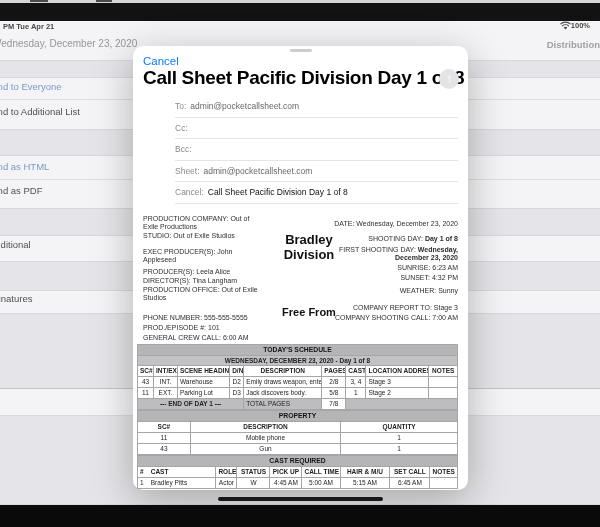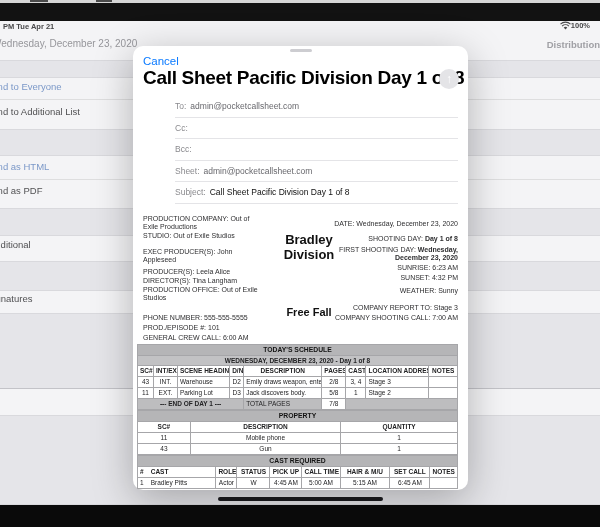--- a/index.html
+++ b/index.html
@@ -132,41 +132,41 @@
       <span class="fvalue"></span>
     </div>
     <div class="frow">
       <span class="flabel">Bcc:</span>
     </div>
     <div class="frow">
       <span class="flabel">Sheet:</span>
       <span class="fvalue">admin@pocketcallsheet.com</span>
     </div>
     <div class="frow">
-      <span class="flabel">Subject:</span>
+      <span class="flabel">Cancel:</span>
       <span class="fvalue dark">Call Sheet Pacific Division Day 1 of 8</span>
     </div>
   </div>
 
   <div class="cs-body">
     <div class="li-col">
       <div class="li"><span>PRODUCTION COMPANY:</span> <span>Out of Exile Productions</span></div>
       <div class="li"><span>STUDIO:</span> <span>Out of Exile Studios</span></div>
       <div class="li"><span>EXEC PRODUCER(S):</span> <span>John Appleseed</span></div>
       <div class="li"><span>PRODUCER(S):</span> <span>Leela Alice</span></div>
       <div class="li"><span>DIRECTOR(S):</span> <span>Tina Langham</span></div>
       <div class="li"><span>PRODUCTION OFFICE:</span> <span>Out of Exile Studios</span></div>
       <div class="li"><span>PHONE NUMBER:</span> <span>555-555-5555</span></div>
       <div class="li"><span>PROD./EPISODE #:</span> <span>101</span></div>
       <div class="li"><span>GENERAL CREW CALL:</span> <span>6:00 AM</span></div>
     </div>
 
     <div class="center-col">
       <div class="cs-show-title">Bradley Division</div>
-      <div class="cs-episode-title">Free Fall</div>
+      <div class="cs-episode-title">Free From</div>
     </div>
 
     <div class="ri-col">
       <div class="ri"><span>DATE:</span> <span>Wednesday, December 23, 2020</span></div>
       <div class="ri"><span>SHOOTING DAY:</span> <span class="bold">Day 1 of 8</span></div>
       <div class="ri"><span>FIRST SHOOTING DAY:</span> <span class="bold">Wednesday, December 23, 2020</span></div>
       <div class="ri"><span>SUNRISE:</span> <span>6:23 AM</span></div>
       <div class="ri"><span>SUNSET:</span> <span>4:32 PM</span></div>
       <div class="ri"><span>WEATHER:</span> <span>Sunny</span></div>
       <div class="ri"><span>COMPANY REPORT TO:</span> <span>Stage 3</span></div>

